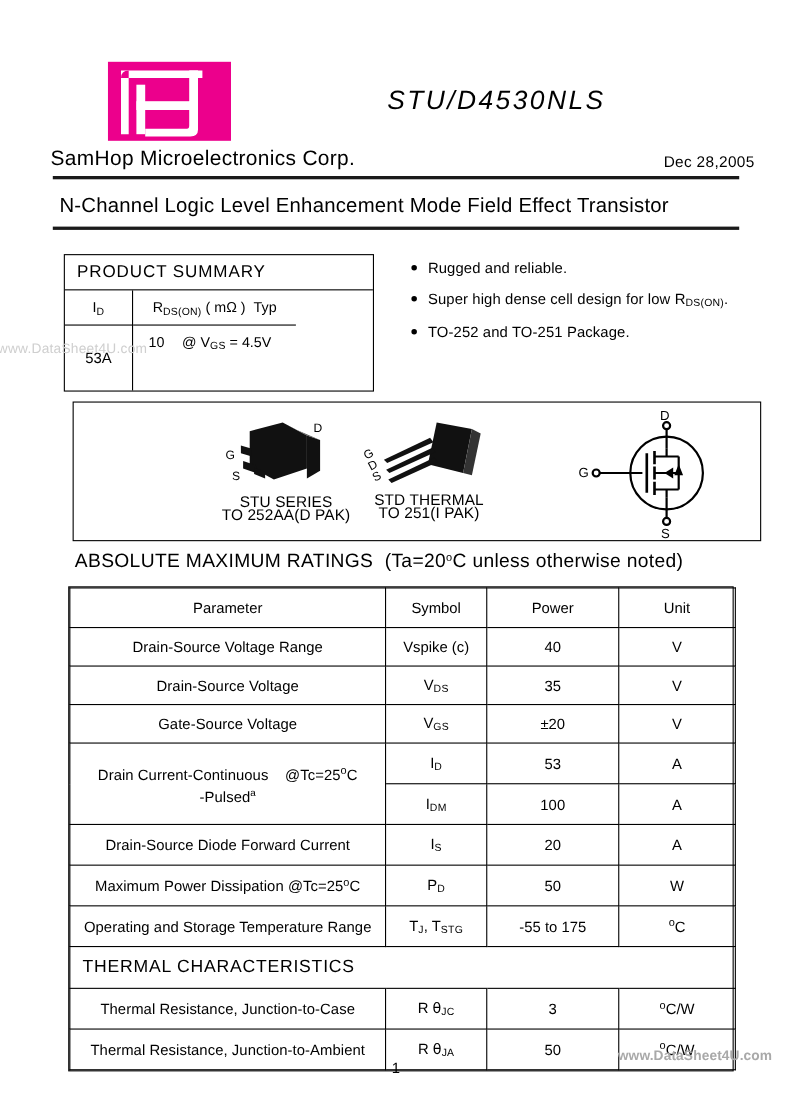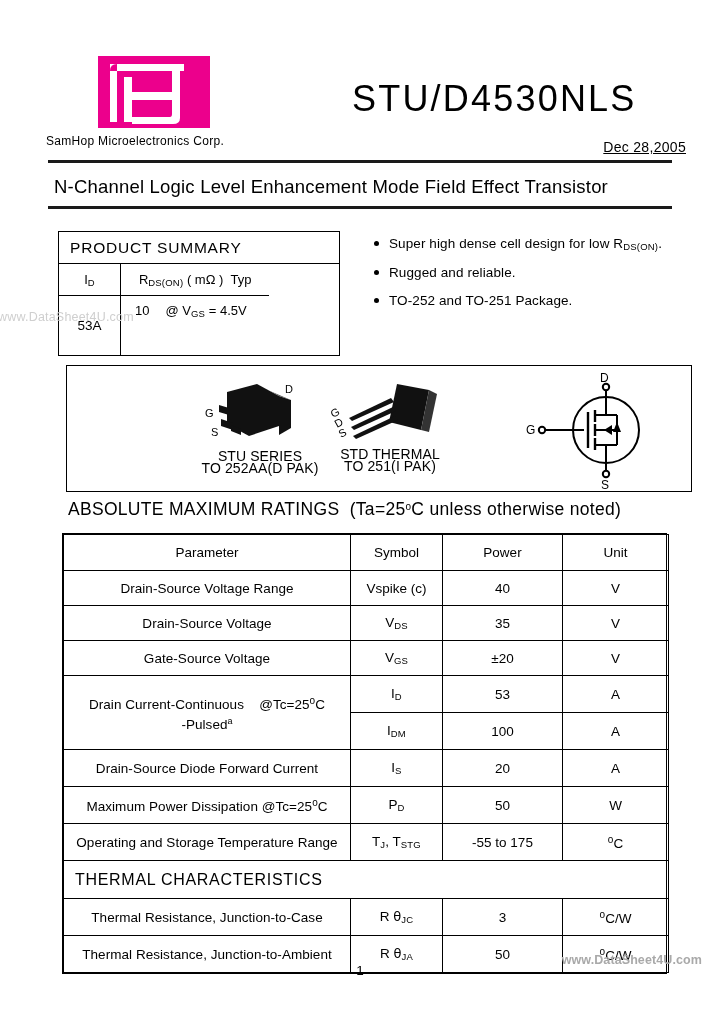--- a/index.html
+++ b/index.html
@@ -63,41 +63,41 @@
   .logo-mark {
     position: absolute;
     left: 0; top: 0;
     width: 116px;
     height: 74px;
   }
   .company-name {
     position: absolute;
     left: 46px;
     top: 134px;
-    font-size: 12px;
+    font-size: 19px;
     letter-spacing: 0.3px;
     white-space: nowrap;
   }
   .part-title {
     position: absolute;
     left: 352px;
     top: 78px;
-    font-size: 36px;
+    font-size: 24px;
     letter-spacing: 2.2px;
     white-space: nowrap;
     font-weight: normal;
+    font-style: italic;
   }
   .doc-date {
     position: absolute;
     right: 34px;
     top: 139px;
     font-size: 14px;
     letter-spacing: 0.3px;
     white-space: nowrap;
-    text-decoration: underline;
   }
   .rule-thick {
     position: absolute;
     left: 48px;
     top: 160px;
     width: 624px;
     height: 3px;
     background: #1a1a1a;
   }
 
@@ -359,24 +359,24 @@
       </div>
       <div class="sum-col c3">
         <div class="sum-head"><span>R</span><span class="sub">DS(ON)</span>&nbsp;<span>( mΩ )</span>&nbsp;&nbsp;<span>Typ</span></div>
         <div class="sum-sub"><span>10</span><span class="sp"></span><span>@  V</span><span class="sub">GS</span><span> = 4.5V</span></div>
       </div>
     </div>
   </div>
 
   <div class="features">
     <div class="feat-item">
+      <span class="bullet"></span><span>Rugged and reliable.</span>
+    </div>
+    <div class="feat-item">
       <span class="bullet"></span><span>Super high dense cell design for low R</span><span class="sub">DS(ON)</span><span>.</span>
-    </div>
-    <div class="feat-item">
-      <span class="bullet"></span><span>Rugged and reliable.</span>
     </div>
     <div class="feat-item">
       <span class="bullet"></span><span>TO-252 and TO-251 Package.</span>
     </div>
   </div>
 
   <div class="pkgbox">
 
     <div class="pkg pkg-stu">
       <div class="pkg-art">
@@ -448,21 +448,21 @@
       <polygon points="82,60 90,55 90,65" fill="#000"></polygon>
 
       <polygon points="95,52 99,62 91,62" fill="#000"></polygon>
       <text x="78" y="12" font-size="12" font-family="Liberation Sans, sans-serif" fill="#000">D</text>
       <text x="4" y="64" font-size="12" font-family="Liberation Sans, sans-serif" fill="#000">G</text>
       <text x="79" y="119" font-size="12" font-family="Liberation Sans, sans-serif" fill="#000">S</text>
     </svg>
   </div>
 
   <div class="amr">
-    <span>ABSOLUTE MAXIMUM RATINGS</span>&nbsp;&nbsp;<span>(Ta=25</span><span class="deg-sup">o</span><span>C unless otherwise noted)</span>
+    <span>ABSOLUTE MAXIMUM RATINGS</span>&nbsp;&nbsp;<span>(Ta=20</span><span class="deg-sup">o</span><span>C unless otherwise noted)</span>
   </div>
 
   <div class="rtable">
     <table>
       <colgroup>
         <col class="col-param">
           <col class="col-sym">
           <col class="col-lim">
           <col class="col-unit">
       </colgroup>

